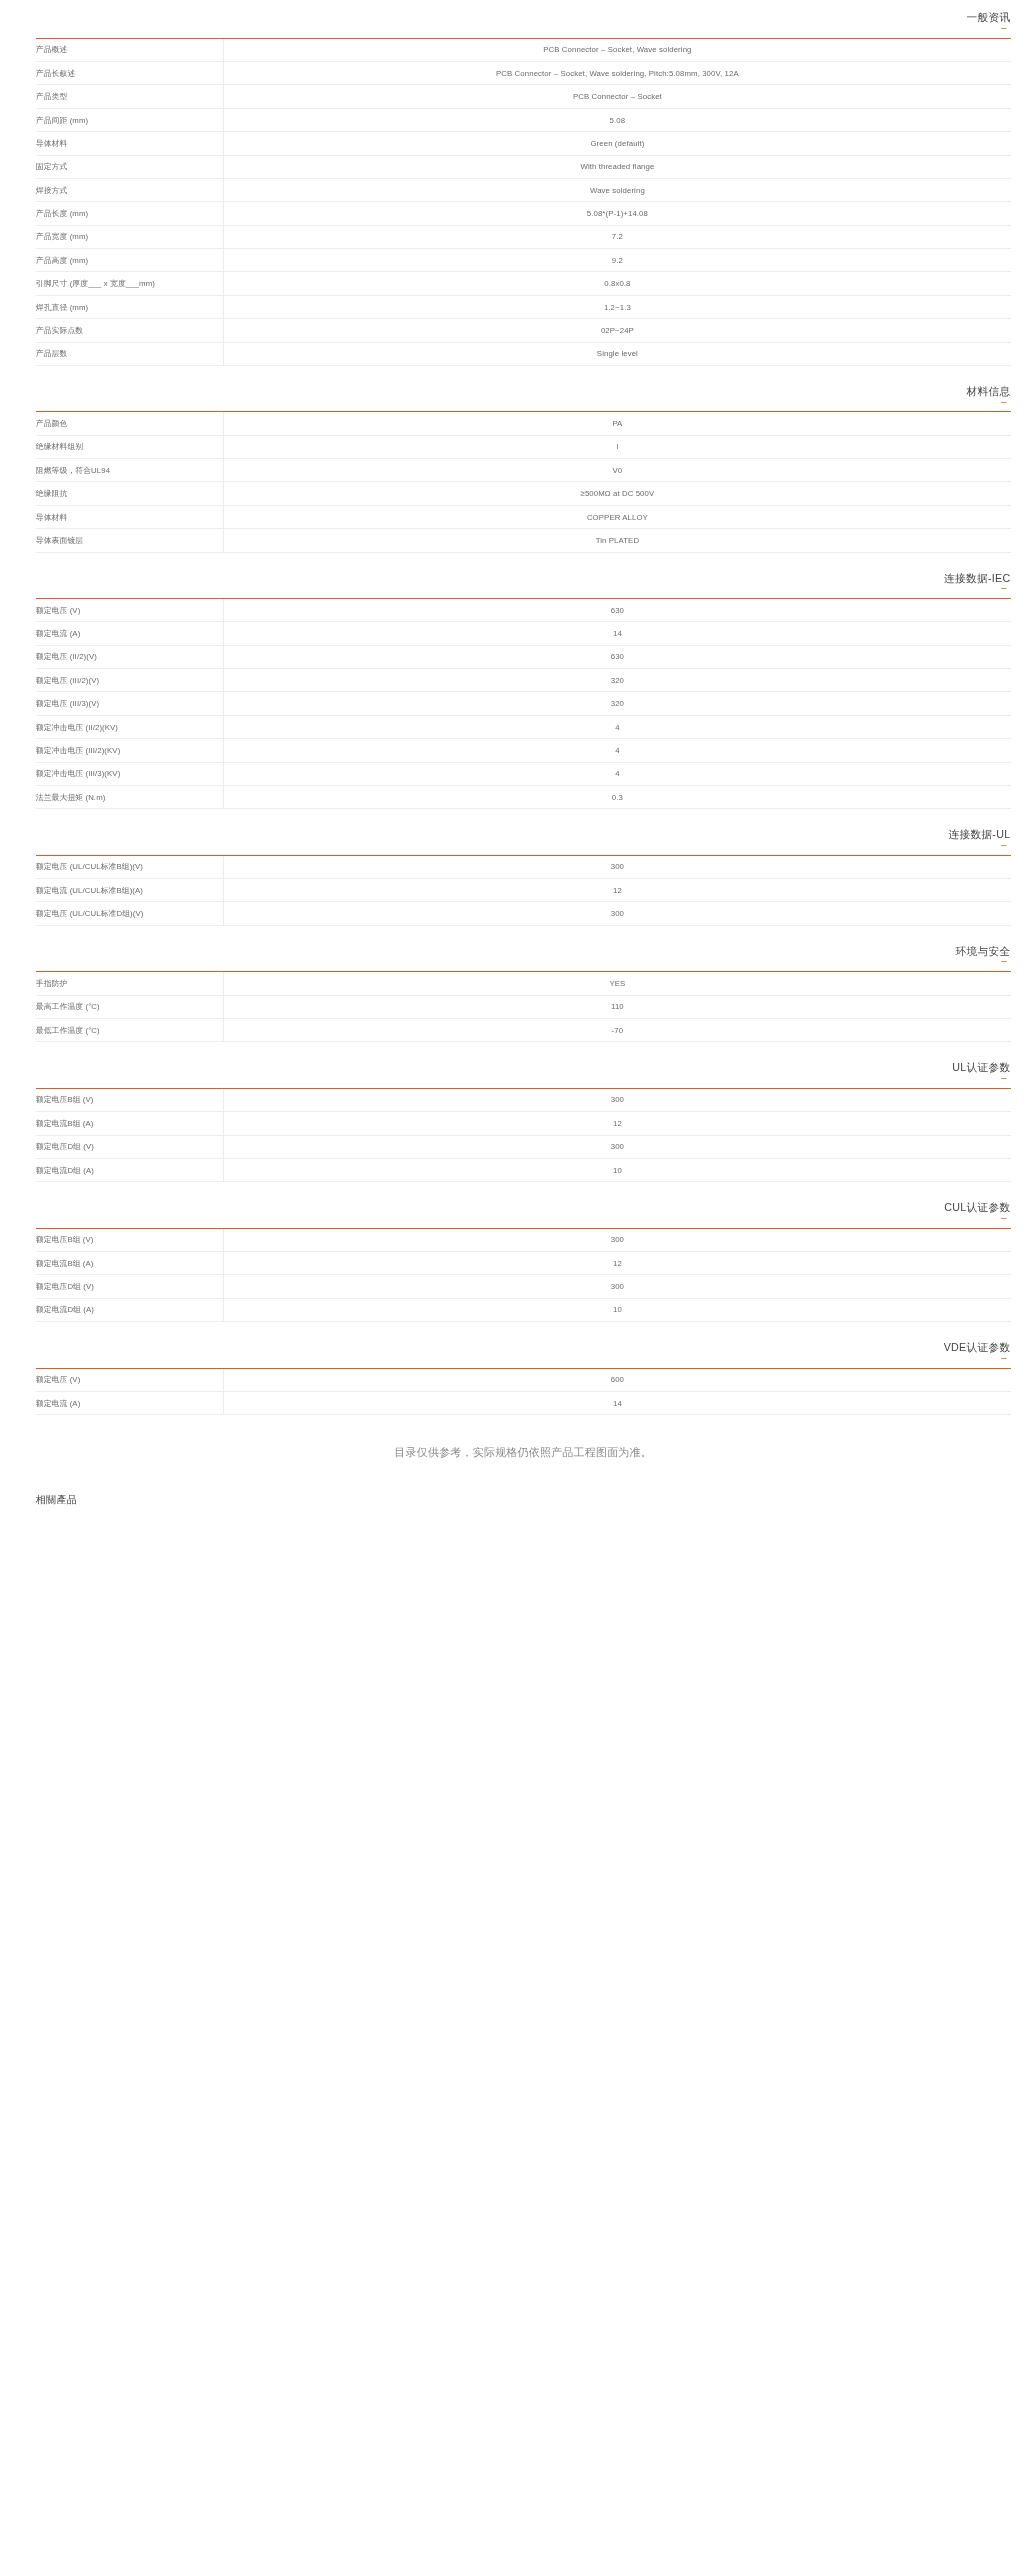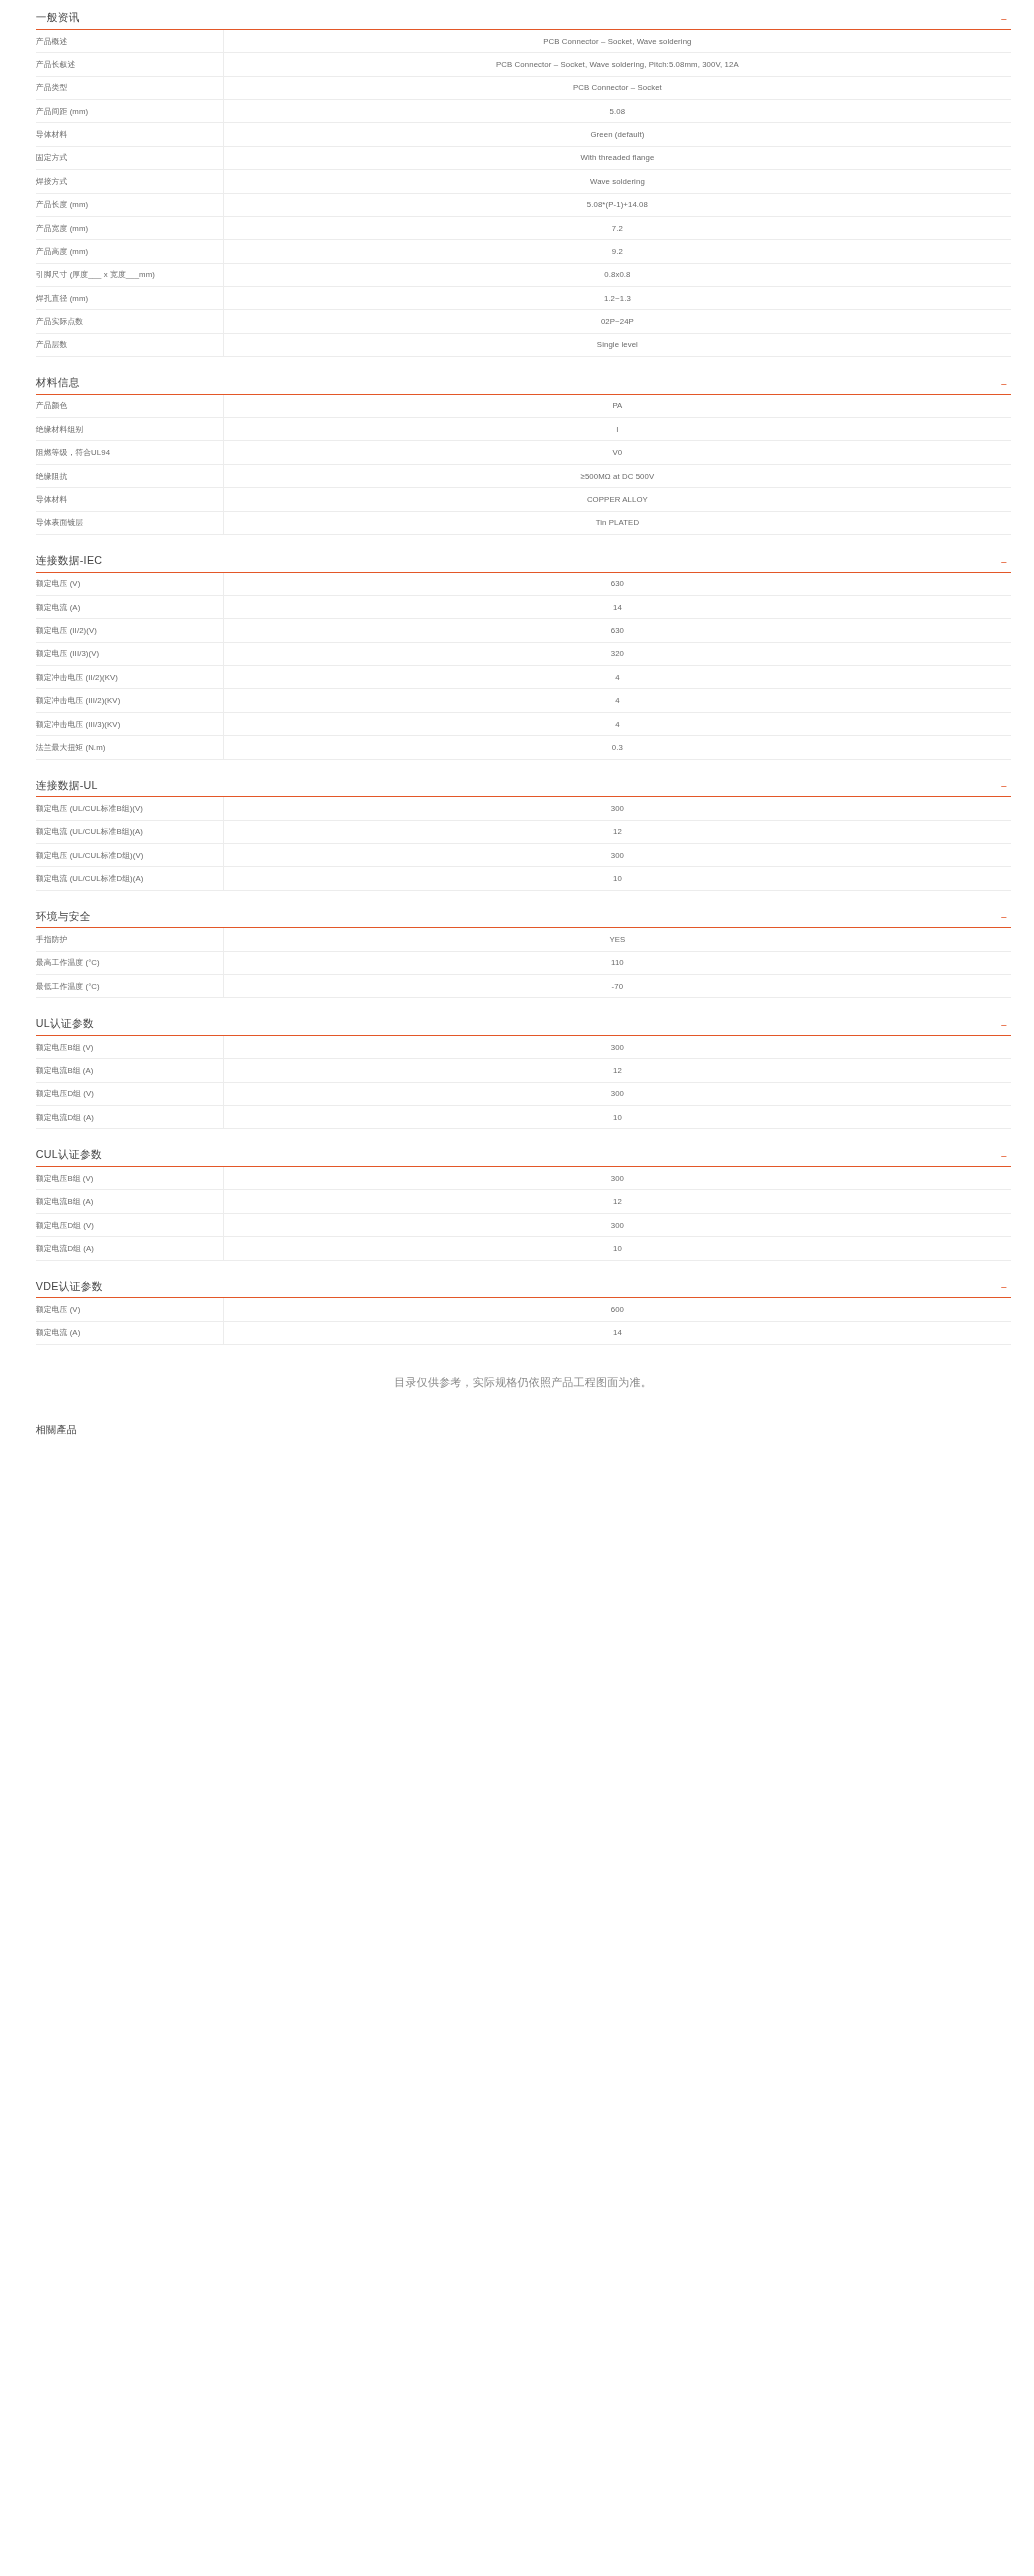--- a/index.html
+++ b/index.html
@@ -30,20 +30,21 @@
   }
   .section:first-child { margin-top: 11.3px; }
 
   .sec-head {
     position: relative;
     border-bottom: 0.6px solid #e35728;
     padding: 0 0 5px 0;
     display: flex;
     align-items: flex-end;
     justify-content: space-between;
+    flex-direction: column;
   }
   .sec-title {
     font-size: 10.7px;
     color: #444444;
     letter-spacing: 0.3px;
     font-weight: 400;
     line-height: 12.6px;
   }
   .sec-toggle {
     color: #e35728;
@@ -219,20 +220,24 @@
               </tr>
               <tr>
                 <td class="label">额定电流 (A)</td>
                 <td class="value">14</td>
               </tr>
               <tr>
                 <td class="label">额定电压 (II/2)(V)</td>
                 <td class="value">630</td>
               </tr>
               <tr>
+                <td class="label">额定电压 (III/2)(V)</td>
+                <td class="value">320</td>
+              </tr>
+              <tr>
                 <td class="label">额定电压 (III/3)(V)</td>
                 <td class="value">320</td>
               </tr>
               <tr>
                 <td class="label">额定冲击电压 (II/2)(KV)</td>
                 <td class="value">4</td>
               </tr>
               <tr>
                 <td class="label">额定冲击电压 (III/2)(KV)</td>
                 <td class="value">4</td>
@@ -259,24 +264,20 @@
                 <td class="label">额定电压 (UL/CUL标准B组)(V)</td>
                 <td class="value">300</td>
               </tr>
               <tr>
                 <td class="label">额定电流 (UL/CUL标准B组)(A)</td>
                 <td class="value">12</td>
               </tr>
               <tr>
                 <td class="label">额定电压 (UL/CUL标准D组)(V)</td>
                 <td class="value">300</td>
-              </tr>
-              <tr>
-                <td class="label">额定电流 (UL/CUL标准D组)(A)</td>
-                <td class="value">10</td>
               </tr>
             </tbody>
           </table>
         </div>
         <div class="section">
           <div class="sec-head">
             <div class="sec-title">环境与安全</div>
             <div class="sec-toggle">−</div>
           </div>
           <table class="spec">

